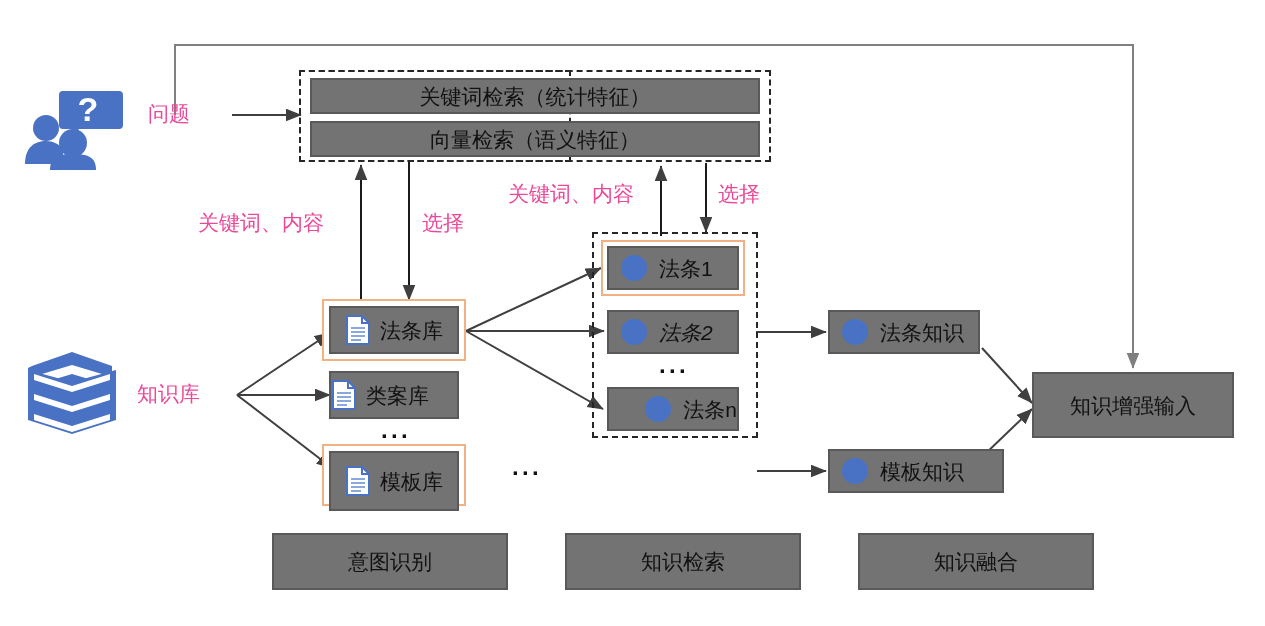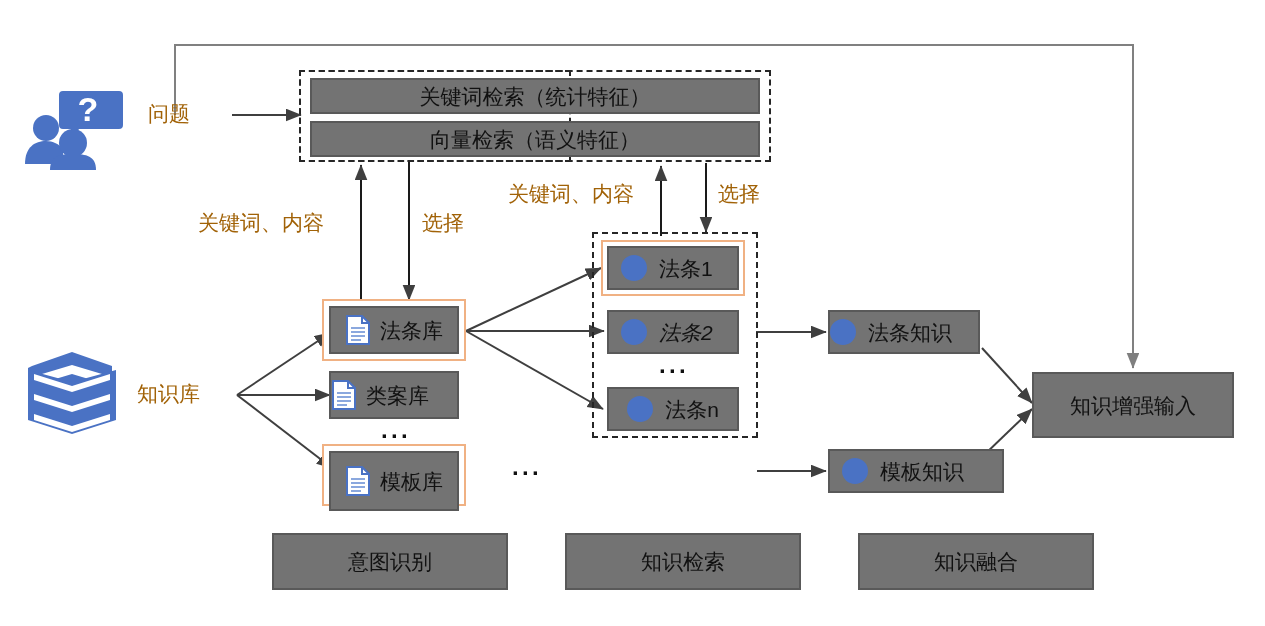--- a/index.html
+++ b/index.html
@@ -6,21 +6,21 @@
   body{font-family:"Liberation Sans","DejaVu Sans",sans-serif;}
   #stage{position:relative;width:1265px;height:626px;background:#ffffff;overflow:hidden;}
   svg#wires{position:absolute;left:0;top:0;width:1265px;height:626px;}
 
   .node{position:absolute;box-sizing:border-box;background:#737373;
         border:2px solid #595959;display:flex;align-items:center;justify-content:center;}
   .node .txt{font-size:21px;color:#111111;line-height:1;white-space:nowrap;}
   .hl{position:absolute;box-sizing:border-box;border:2px solid #F0B183;background:#ffffff;}
   .dashgrp{position:absolute;box-sizing:border-box;border:2px dashed #262626;background:transparent;}
 
-  .lbl{position:absolute;font-size:21px;color:#a16207;white-space:nowrap;line-height:1;}
+  .lbl{position:absolute;font-size:21px;color:#ec4899;white-space:nowrap;line-height:1;}
   .dots{position:absolute;font-size:24px;font-weight:bold;color:#111111;letter-spacing:2px;line-height:1;}
 
   .docicon{width:26px;height:30px;margin-right:9px;flex:0 0 auto;}
   .dotico{width:26px;height:26px;border-radius:50%;background:#4A72C4;margin-right:12px;flex:0 0 auto;}
 
   .icoimg{position:absolute;}
 </style>
 </head>
 <body>
 
@@ -168,26 +168,26 @@
     <span class="txt">法条1</span>
   </div>
 
   <div class="node" style="left:607px;top:310px;width:132px;height:44px;justify-content:flex-start;padding-left:12px;font-style:italic;">
     <span class="dotico"></span>
     <span class="txt">法条2</span>
   </div>
 
   <div class="dots" style="left:659px;top:359px;">···</div>
 
-  <div class="node" style="left:607px;top:387px;width:132px;height:44px;justify-content:center;">
+  <div class="node" style="left:607px;top:387px;width:132px;height:44px;justify-content:flex-end;">
     <span class="dotico"></span>
     <span class="txt">法条n</span>
   </div>
 
-  <div class="node" style="left:828px;top:310px;width:152px;height:44px;justify-content:flex-start;padding-left:0;">
+  <div class="node" style="left:828px;top:310px;width:152px;height:44px;justify-content:flex-start;padding-left:12px;">
     <span class="dotico"></span>
     <span class="txt">法条知识</span>
   </div>
 
   <div class="node" style="left:828px;top:449px;width:176px;height:44px;justify-content:flex-start;padding-left:12px;">
     <span class="dotico"></span>
     <span class="txt">模板知识</span>
   </div>
 
   <div class="node" style="left:1032px;top:372px;width:202px;height:66px;">

